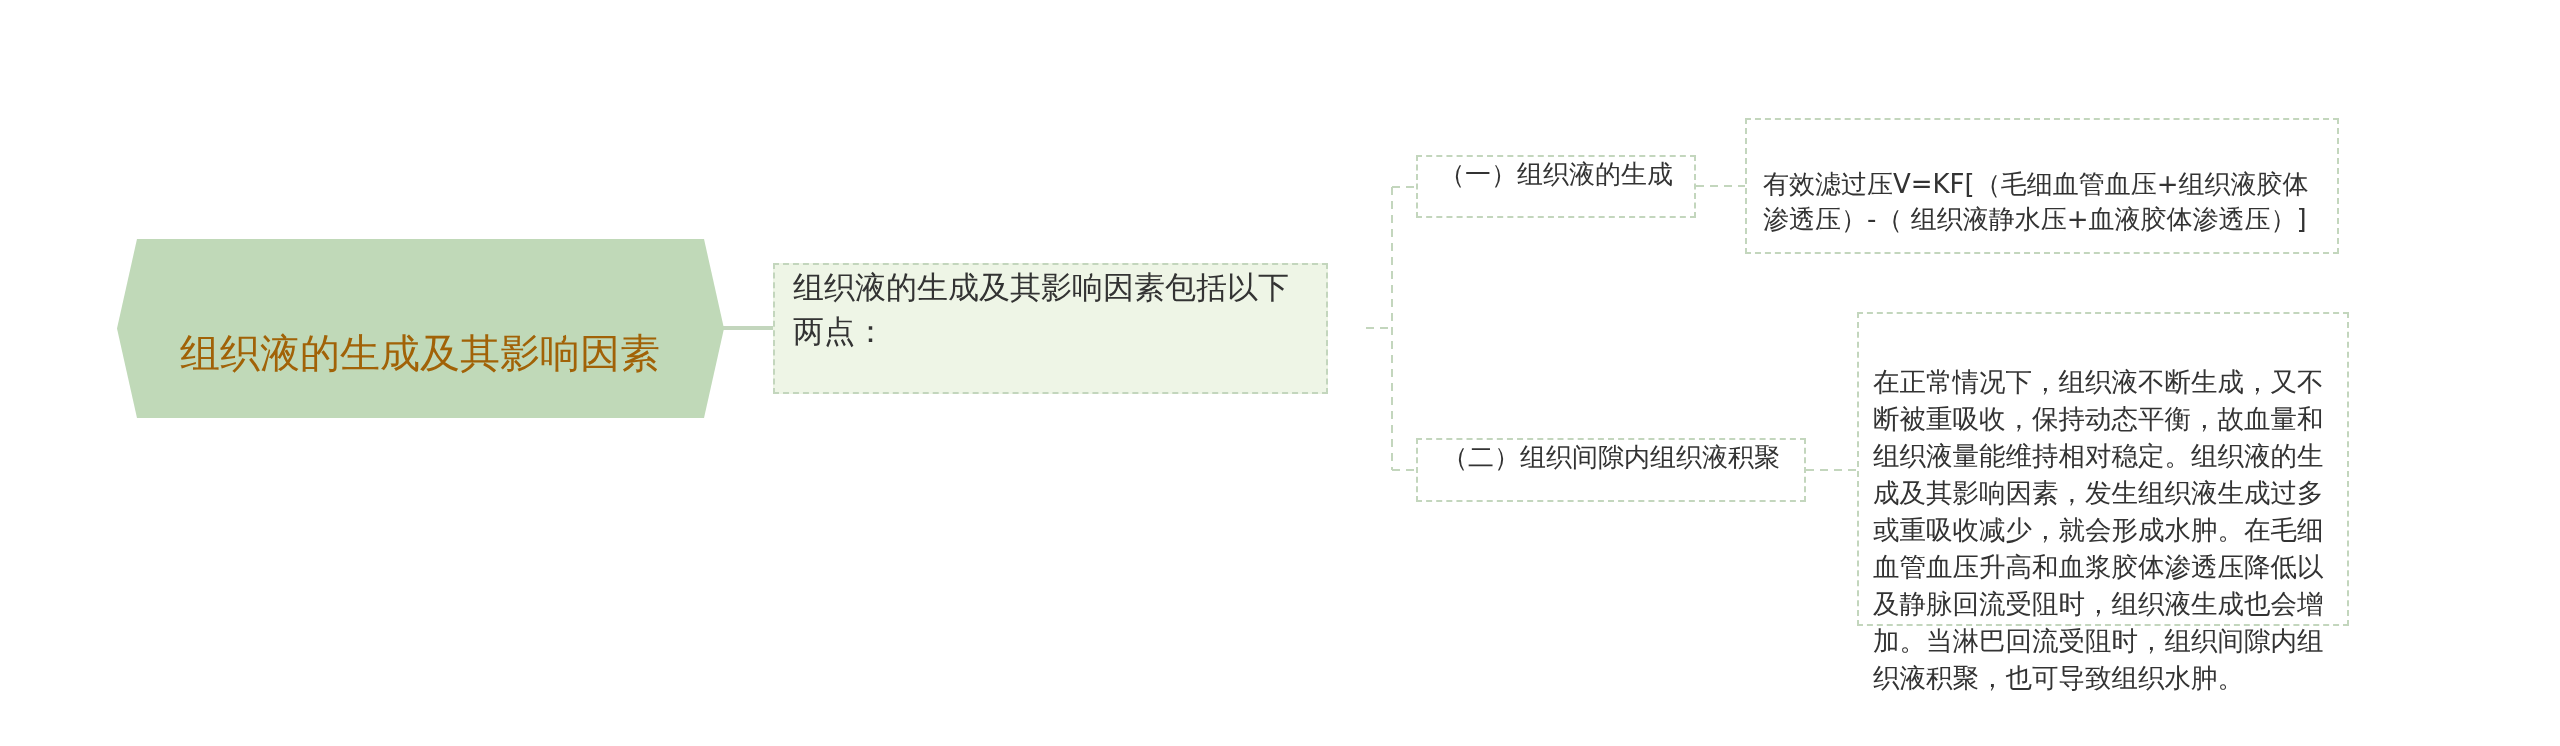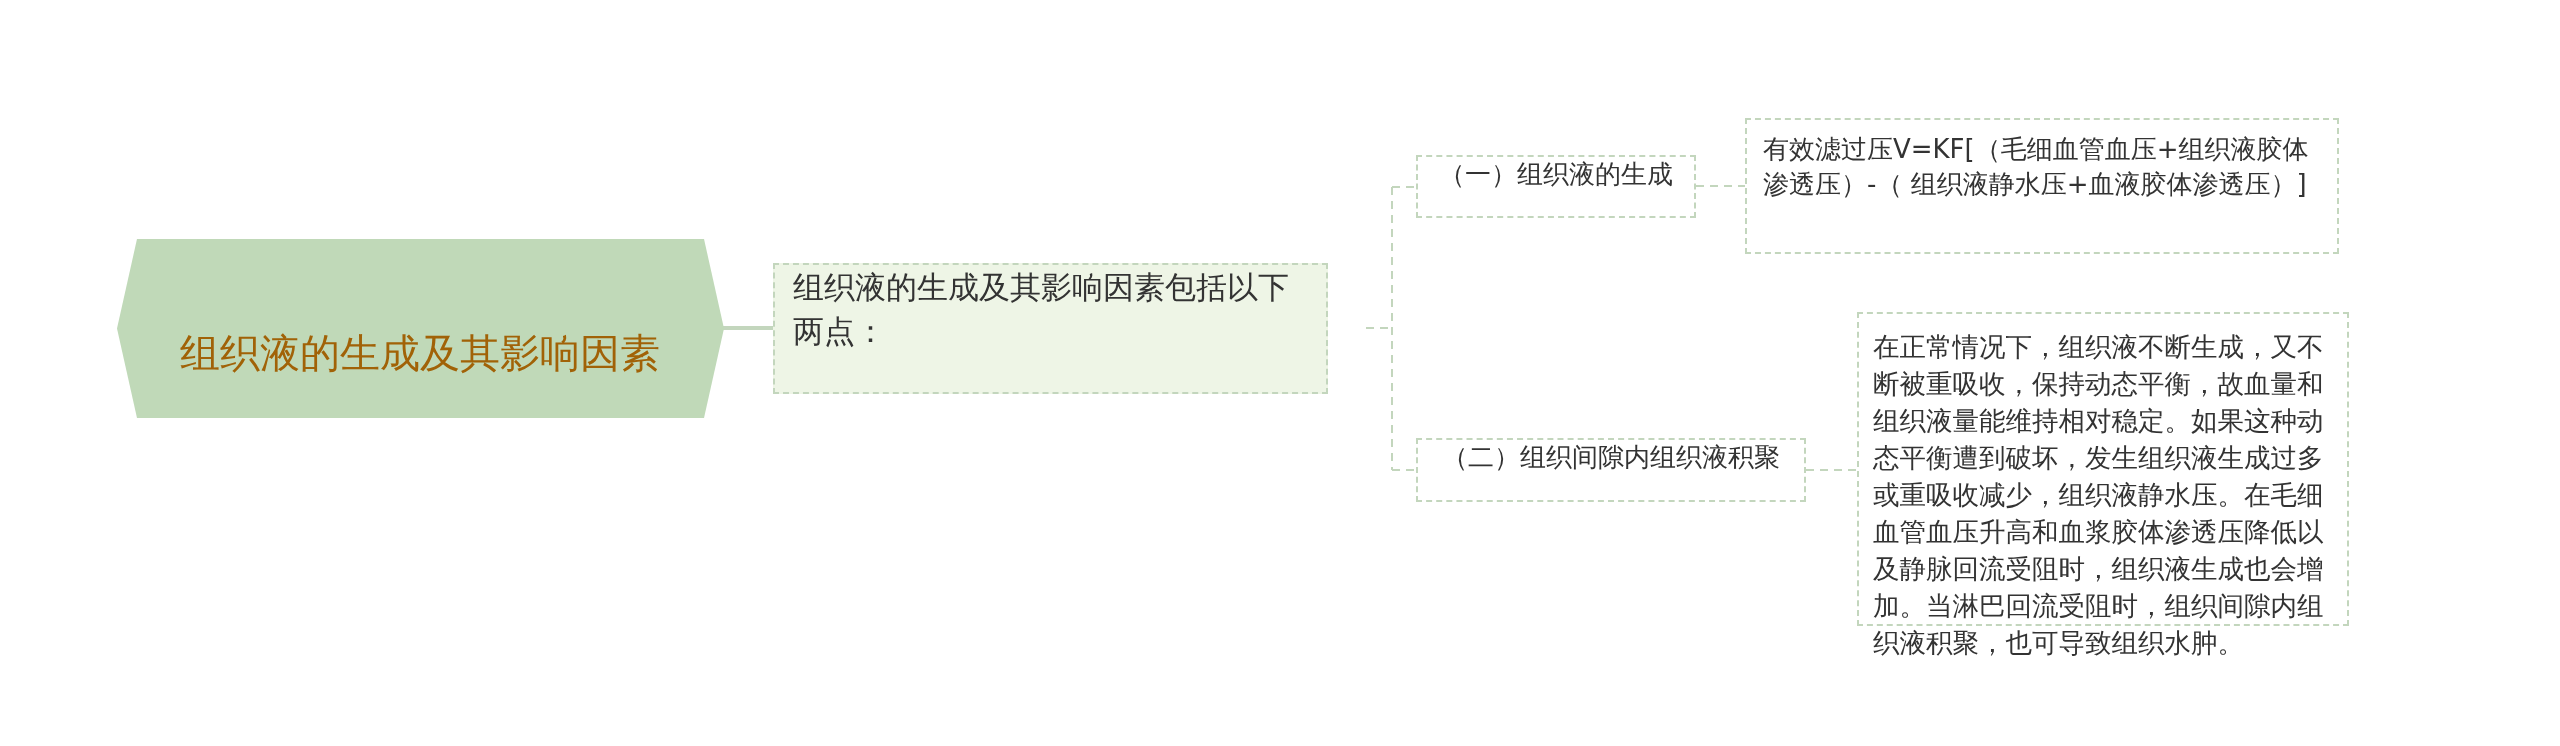--- a/index.html
+++ b/index.html
@@ -18,21 +18,21 @@
     position:absolute; box-sizing:border-box; border:2px dashed #c3d6bd;
     display:flex; align-items:flex-start;
   }
   .center-node { left:773px; top:263px; width:555px; height:131px; background:#eef5e6; padding:0 18px; font-size:31px; line-height:44px; }
   .sub-node { background:#ffffff; font-size:26px; justify-content:center; white-space:nowrap; }
   .n1 { left:1416px; top:155px; width:280px; height:63px; }
   .n2 { left:1416px; top:438px; width:390px; height:64px; }
   .leaf { background:#ffffff; align-items:flex-start; font-size:26px; }
   .leaf1 { left:1745px; top:118px; width:594px; height:136px; padding:12px 16px; line-height:35px; }
   .leaf2 { left:1857px; top:312px; width:492px; height:314px; padding:14px 14px; line-height:37px; font-size:26.5px; }
-  .leaf span { display:block; }
+  .leaf span { display:block;margin-top:35px; }
 </style>
 </head>
 <body>
 
 <svg class="lines" width="2560" height="746">
 
   <line x1="723" y1="328" x2="773" y2="328" stroke="#c3d6bd" stroke-width="4"></line>
 
   <line x1="1366" y1="328" x2="1392" y2="328" stroke="#c3d6bd" stroke-width="2" stroke-dasharray="8,6"></line>
 
@@ -62,14 +62,14 @@
   <span>（一）组织液的生成</span>
 </div>
 <div class="node leaf leaf1">
   <span>有效滤过压V=KF[（毛细血管血压+组织液胶体渗透压）-（ 组织液静水压+血液胶体渗透压）]</span>
 </div>
 
 <div class="node sub-node n2">
   <span>（二）组织间隙内组织液积聚</span>
 </div>
 <div class="node leaf leaf2">
-  <span>在正常情况下，组织液不断生成，又不断被重吸收，保持动态平衡，故血量和组织液量能维持相对稳定。如果这种动态平衡遭到破坏，发生组织液生成过多或重吸收减少，组织液静水压。在毛细血管血压升高和血浆胶体渗透压降低以及静脉回流受阻时，组织液生成也会增加。当淋巴回流受阻时，组织间隙内组织液积聚，也可导致组织水肿。</span>
+  <span>在正常情况下，组织液不断生成，又不断被重吸收，保持动态平衡，故血量和组织液量能维持相对稳定。组织液的生成及其影响因素，发生组织液生成过多或重吸收减少，就会形成水肿。在毛细血管血压升高和血浆胶体渗透压降低以及静脉回流受阻时，组织液生成也会增加。当淋巴回流受阻时，组织间隙内组织液积聚，也可导致组织水肿。</span>
 </div>
 
 </body></html>

